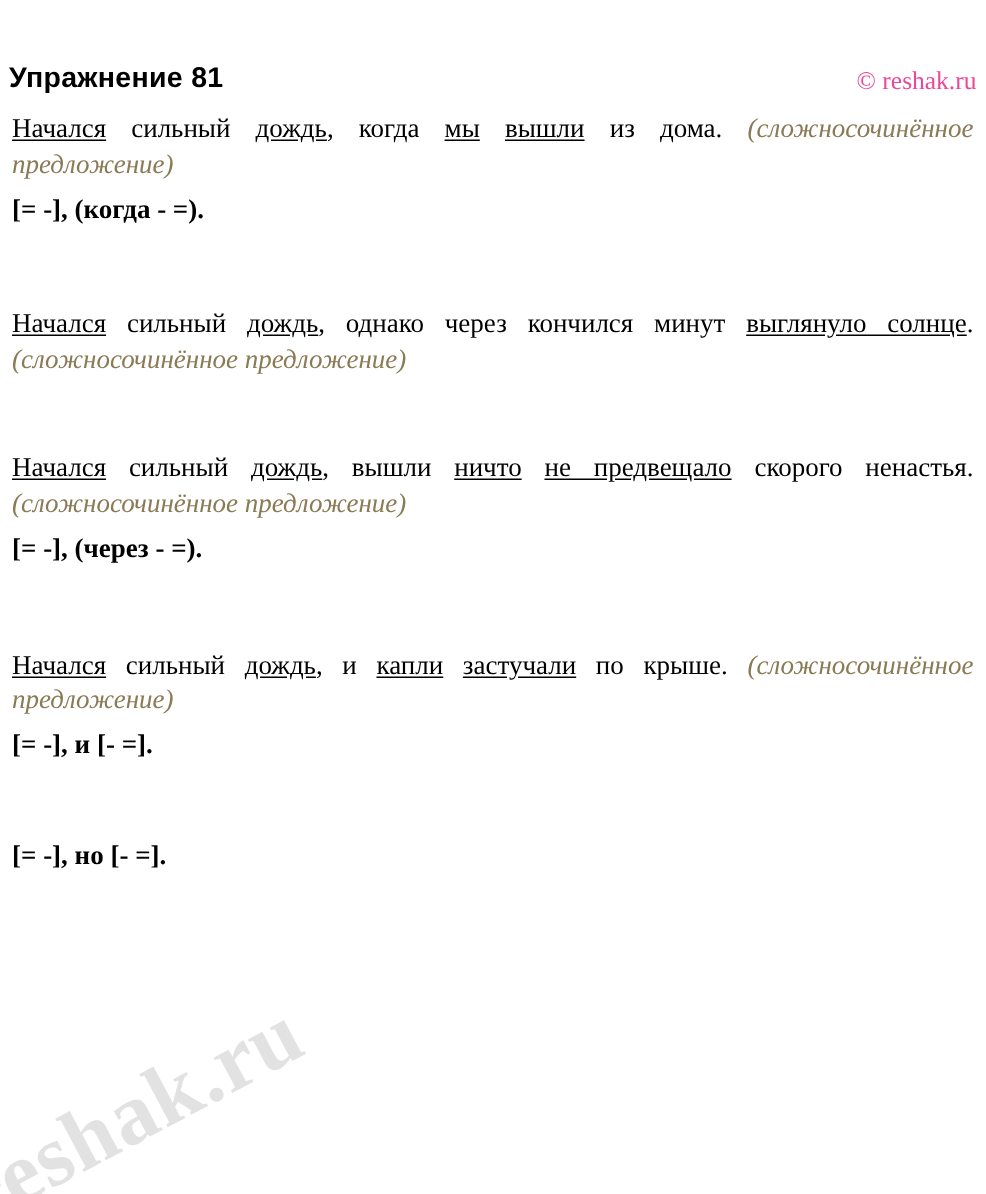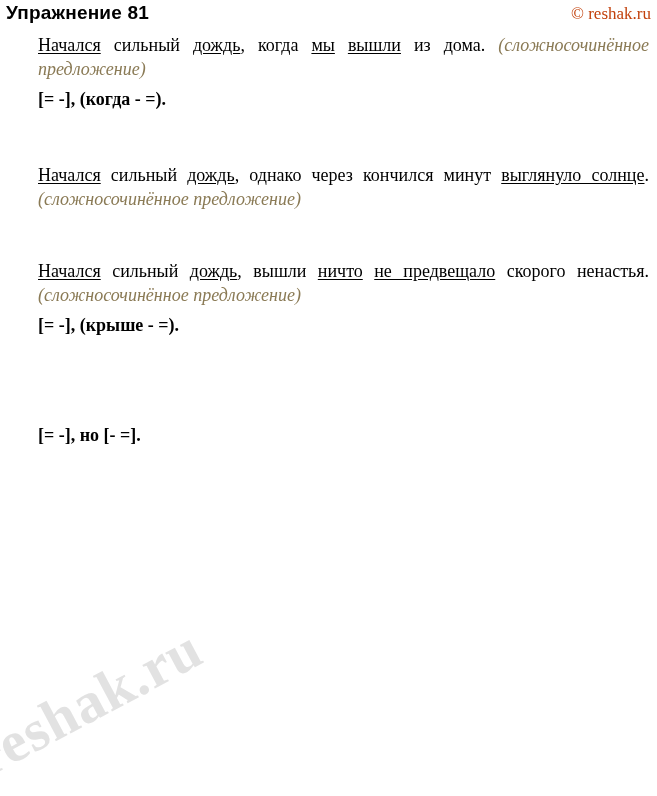--- a/index.html
+++ b/index.html
@@ -20,37 +20,37 @@
     width: 657px;
     height: 796px;
     box-sizing: border-box;
     padding: 0 2px;
   }
   .header {
     display: flex;
     align-items: flex-start;
     justify-content: space-between;
     padding: 2px 4px 0 4px;
+    margin-top: 40px;
   }
   .title {
     font-family: "Liberation Sans", sans-serif;
     font-size: 19px;
     font-weight: bold;
     color: #000;
     letter-spacing: 0.2px;
   }
   .copyright {
     font-family: "Liberation Serif", serif;
     font-size: 17px;
-    color: #c2410c;
+    color: #ec4899;
     padding-top: 2px;
   }
   .content {
     padding: 10px 6px 0 6px;
-    margin-left: 30px;
   }
   .block {
     margin-bottom: 18px;
   }
   .sentence {
     font-size: 18px;
     line-height: 1.33;
     text-align: justify;
     text-justify: inter-word;
     margin: 0 0 6px 0;
@@ -109,25 +109,29 @@
     <div class="gap-a"></div>
 
     <div class="block">
       <p class="sentence"><span class="u">Начался</span><span> сильный </span><span class="u">дождь</span><span>, однако через кончился минут </span><span class="u">выглянуло солнце</span><span>. </span><span class="note">(сложносочинённое предложение)</span></p>
     </div>
 
     <div class="gap-b"></div>
 
     <div class="block">
       <p class="sentence"><span class="u">Начался</span><span> сильный </span><span class="u">дождь</span><span>, вышли </span><span class="u">ничто</span><span> </span><span class="u">не предвещало</span><span> скорого ненастья. </span><span class="note">(сложносочинённое предложение)</span></p>
-      <p class="scheme">[= -], (крыше - =).</p>
+      <p class="scheme">[= -], (через - =).</p>
     </div>
 
     <div class="gap-c"></div>
 
+    <div class="block">
+      <p class="sentence"><span class="u">Начался</span><span> сильный </span><span class="u">дождь</span><span>, и </span><span class="u">капли</span><span> </span><span class="u">застучали</span><span> по крыше. </span><span class="note">(сложносочинённое предложение)</span></p>
+      <p class="scheme">[= -], и [- =].</p>
+    </div>
 
     <div class="gap-d"></div>
 
     <div class="block">
       <p class="scheme">[= -], но [- =].</p>
     </div>
 
   </div>
 
   <div class="watermark">reshak.ru</div>

